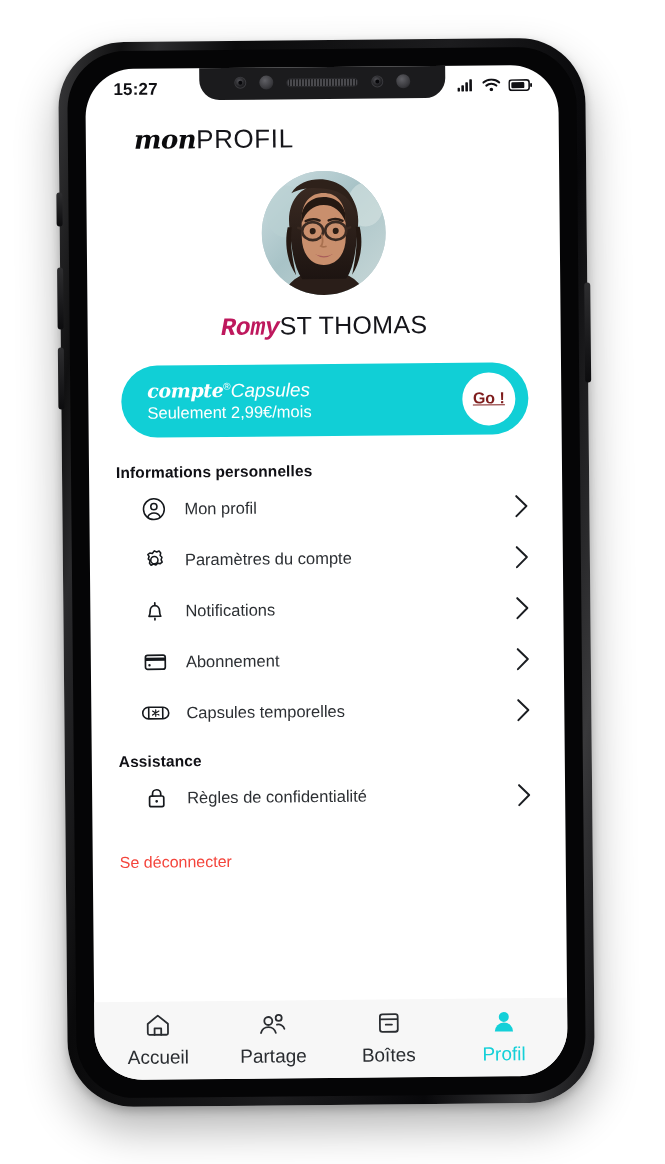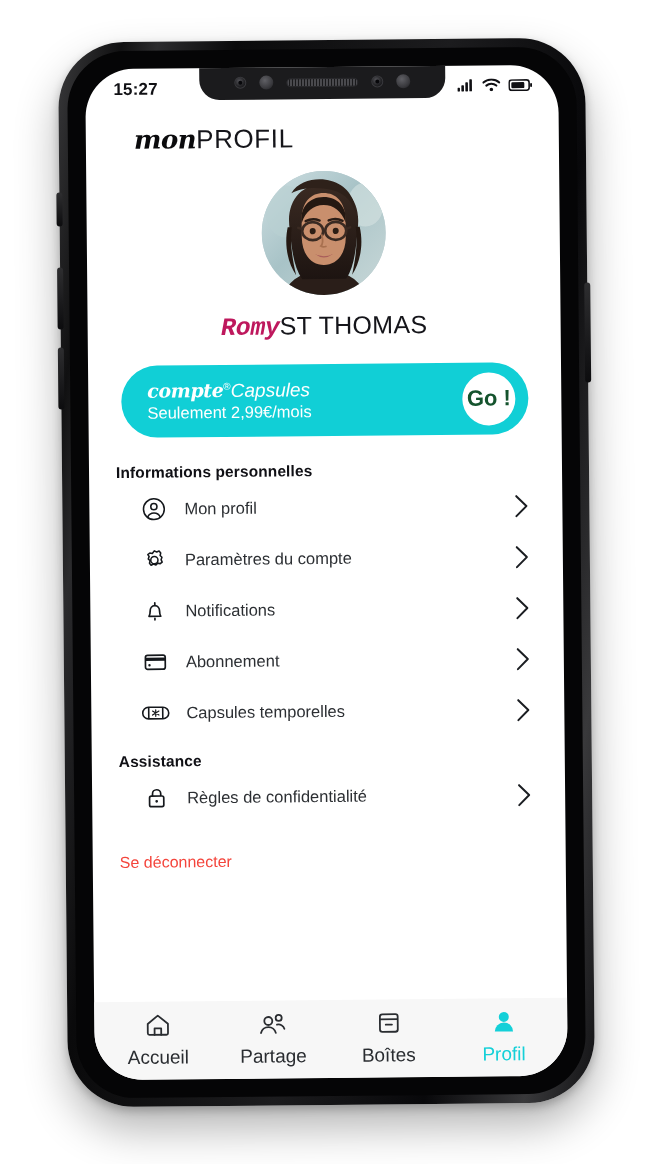--- a/index.html
+++ b/index.html
@@ -211,28 +211,29 @@
     font-family: "Liberation Sans", sans-serif;
     font-size: 16.5px;
     font-weight: 400;
     white-space: nowrap;
     margin-top: 1px;
   }
   #premium-go {
     width: 53px; height: 53px;
     border-radius: 50%;
     background: #ffffff;
-    color: #14532d;
+    color: #7f1d1d;
     display: flex;
     align-items: center;
     justify-content: center;
-    font-size: 22px;
+    font-size: 16px;
     font-weight: bold;
     flex: 0 0 auto;
     white-space: nowrap;
+    text-decoration: underline;
   }
 
   
   .section-heading {
     font-size: 15.5px;
     font-weight: bold;
     color: #101015;
     margin: 26px 0 2px 0;
     letter-spacing: 0.1px;
   }

